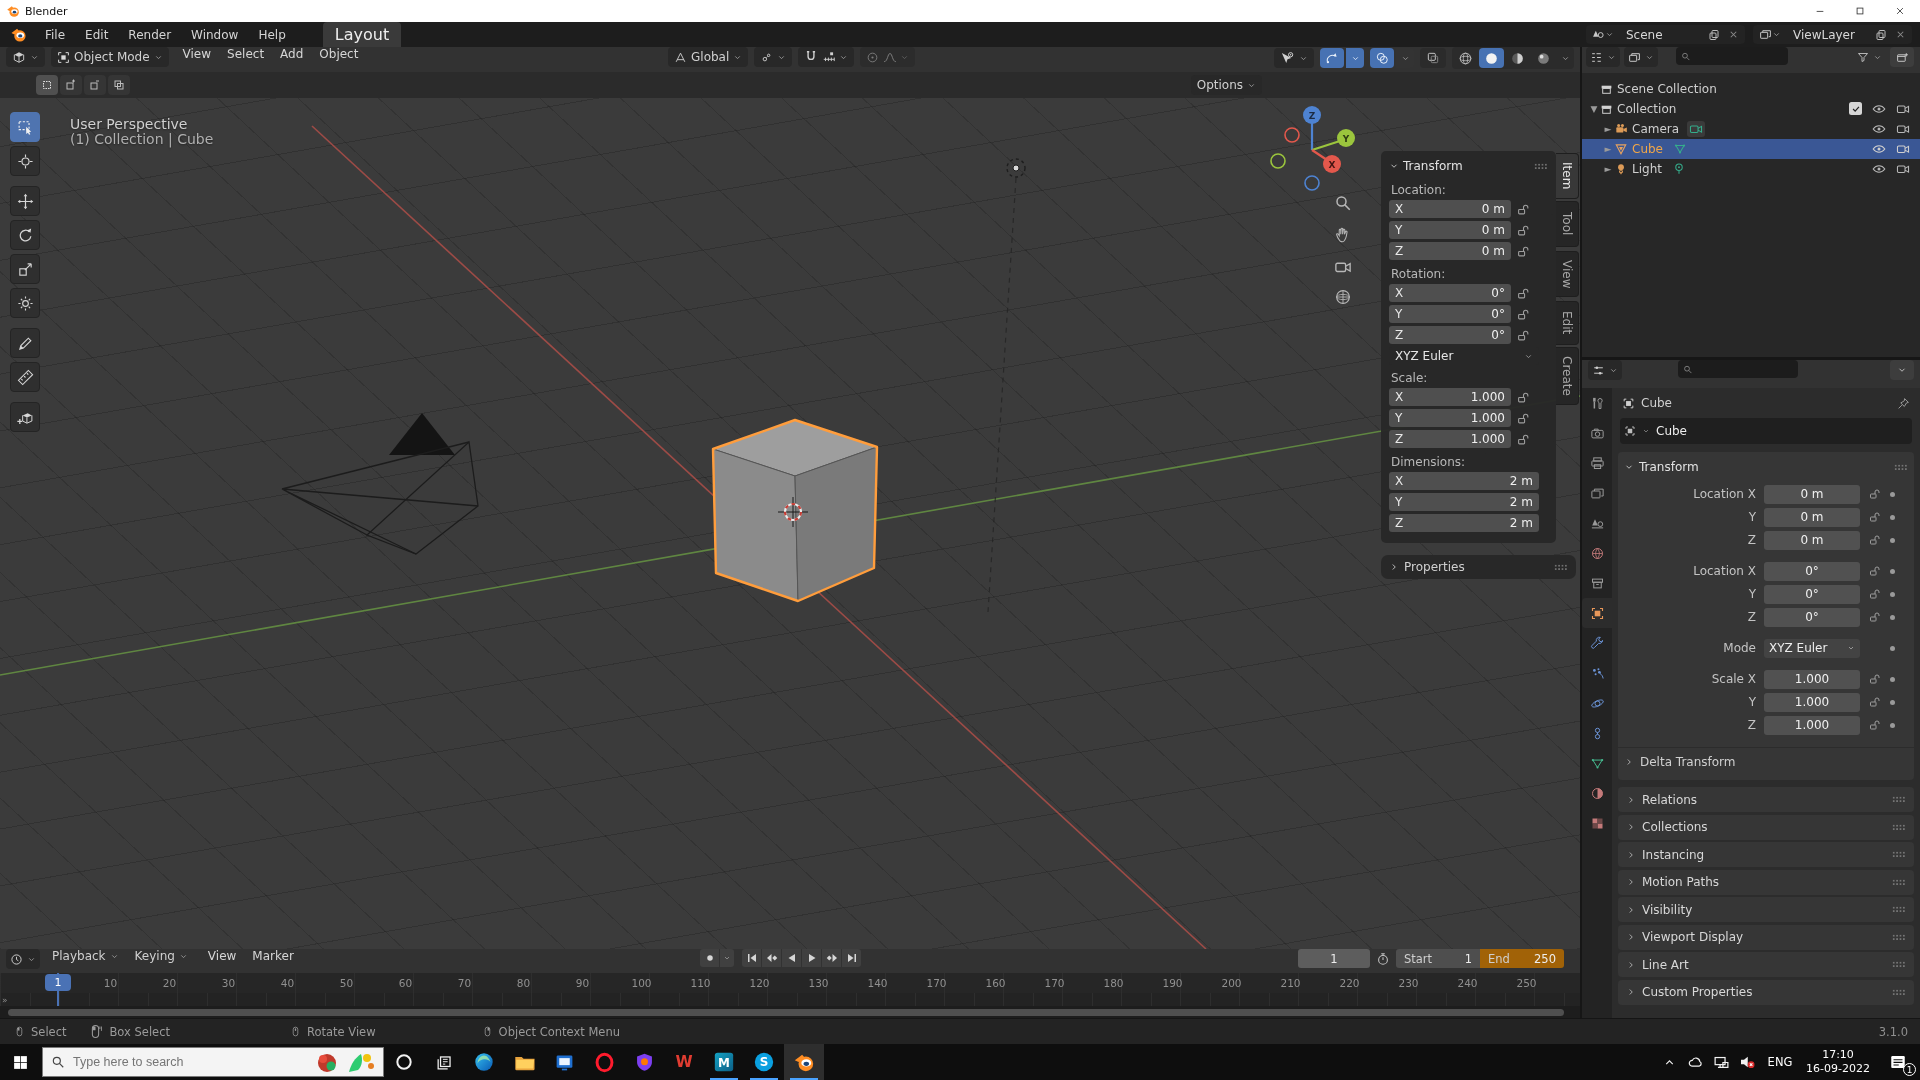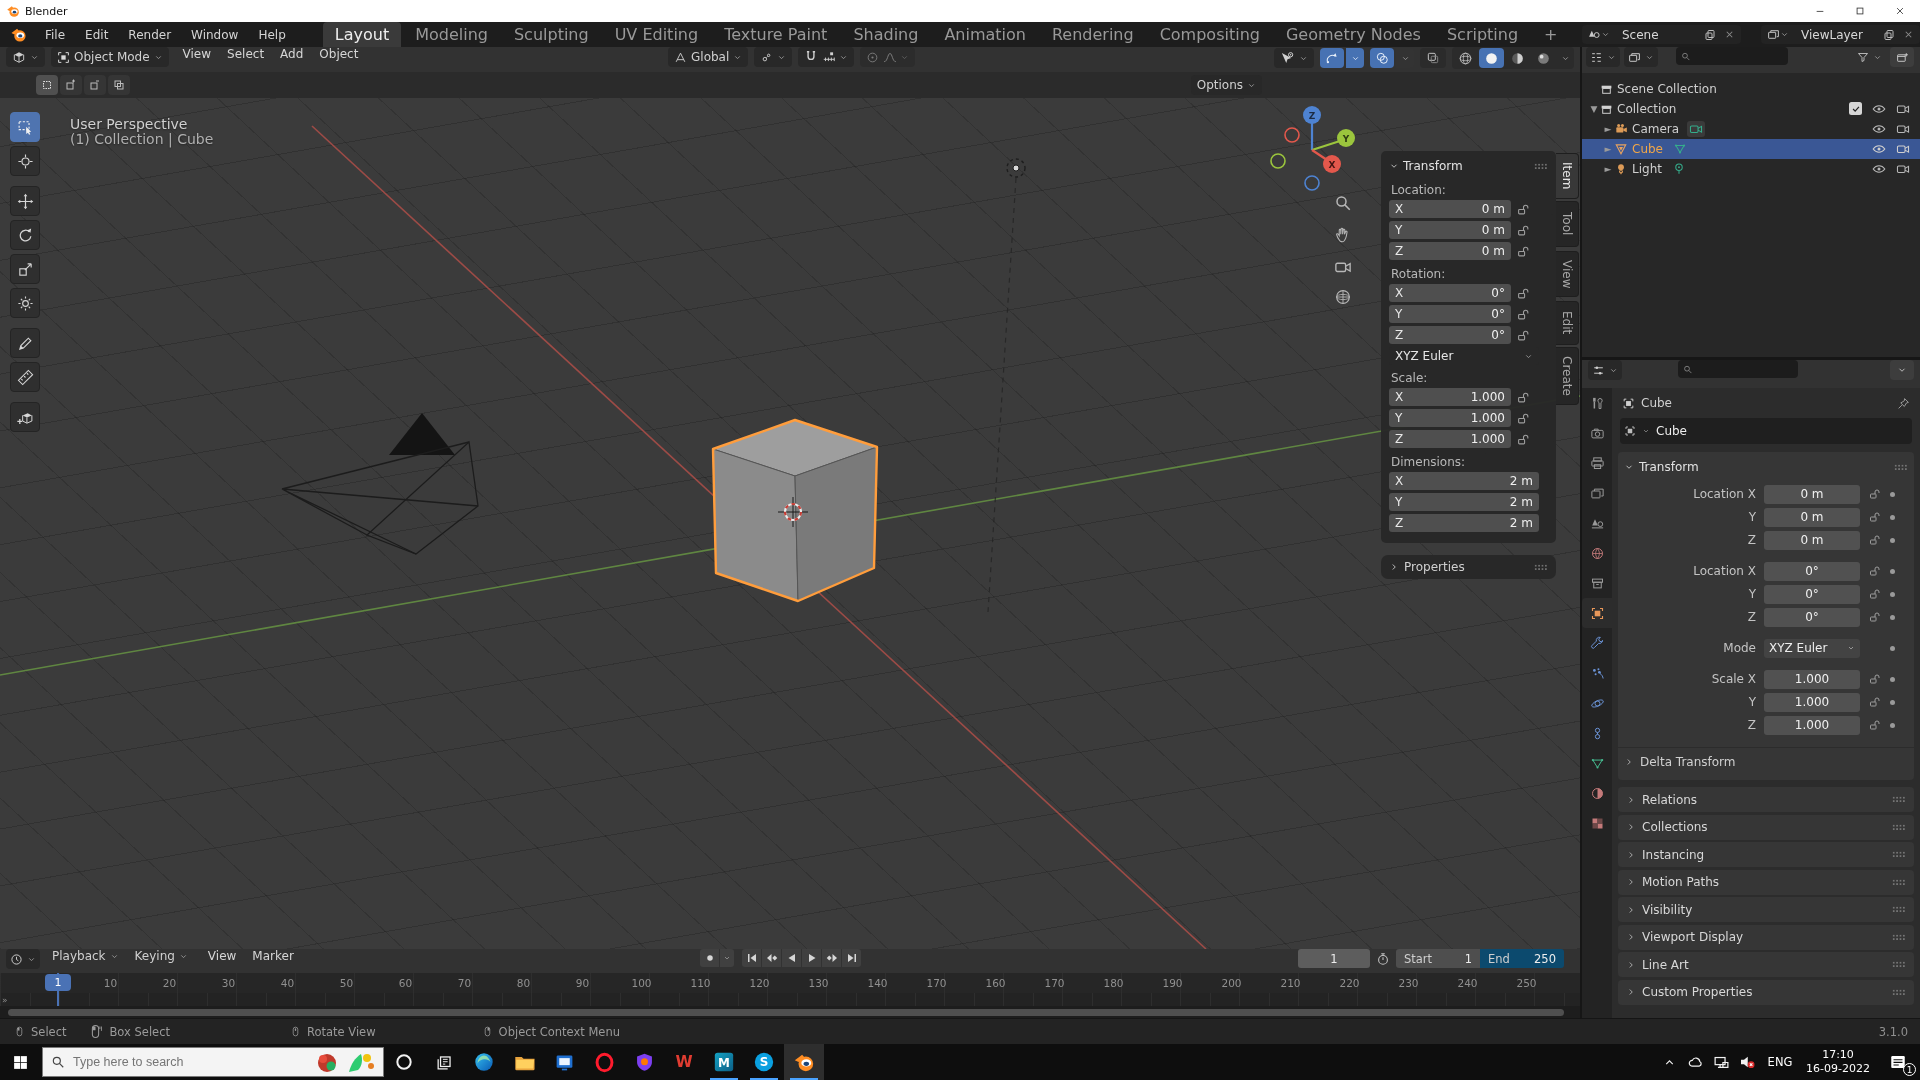--- a/index.html
+++ b/index.html
@@ -212,34 +212,21 @@
     </div>
     <div class="flex">
         <div class="menu-item">File</div>
         <div class="menu-item">Edit</div>
         <div class="menu-item">Render</div>
         <div class="menu-item">Window</div>
         <div class="menu-item">Help</div>
       </div>
     <div style="width:26px"></div>
     <div class="wtab active">Layout</div>
-    <div class="flex">
-        <div class="wtab">Modeling</div>
-        <div class="wtab">Sculpting</div>
-        <div class="wtab">UV Editing</div>
-        <div class="wtab">Texture Paint</div>
-        <div class="wtab">Shading</div>
-        <div class="wtab">Animation</div>
-        <div class="wtab">Rendering</div>
-        <div class="wtab">Compositing</div>
-        <div class="wtab">Geometry Nodes</div>
-        <div class="wtab">Scripting</div>
-        <div class="wtab">+</div>
-      </div>
-    <div style="margin-left:auto;display:flex;gap:20px;">
+    <div style="margin-left:auto;display:flex;gap:8px;padding-right:8px">
       <div class="idpill">
         <div class="seg">
           <svg class="ic" width="13" height="13" viewBox="0 0 24 24">
               <path d="M7 5l5 11H2z" fill="#c9c9c9"></path>
               <circle cx="16" cy="13" r="4.5" fill="none" stroke="#c9c9c9" stroke-width="1.8"></circle>
             </svg>
           <svg class="ic" width="9" height="9" viewBox="0 0 24 24" style="color:#999">
               <use href="#i-chevd"></use>
             </svg>
         </div>
@@ -722,21 +709,21 @@
             </div>
           </div>
           <div class="nrow">
             <div class="nfield wide">
               <span class="ax">Z</span>
               <span class="val">2 m</span>
             </div>
           </div>
         </div>
     </div>
-    <div class="abs" style="left:1381px;top:508px;width:175px;height:24px;background:rgba(40,40,40,.96);border-radius:7px;display:flex;align-items:center;padding:0 8px;gap:5px">
+    <div class="abs" style="left:1381px;top:508px;width:195px;height:24px;background:rgba(40,40,40,.96);border-radius:7px;display:flex;align-items:center;padding:0 8px;gap:5px">
       <svg class="ic" width="10" height="10" viewBox="0 0 24 24" style="color:#bbb">
           <use href="#i-chevr"></use>
         </svg>
       <span>Properties</span>
       <div class="grip"></div>
     </div>
 
     <div class="ntab abs active" style="top:106px;height:46px">Item</div>
     <div class="ntab abs" style="top:154px;height:46px">Tool</div>
     <div class="ntab abs" style="top:204px;height:46px">View</div>
@@ -1312,21 +1299,21 @@
         <div class="tfield" style="width:72px;background:#5d5d5d;justify-content:center">
             <span>1</span>
           </div>
         <svg class="ic" width="14" height="14" viewBox="0 0 24 24" style="color:#c4c4c4">
             <use href="#i-stopw"></use>
           </svg>
         <div class="tfield" style="width:84px;background:#4e4e4e;justify-content:space-between;padding:0 8px;border-radius:3px 0 0 3px">
             <span style="color:#cfcfcf">Start</span>
             <span>1</span>
           </div>
-        <div class="tfield" style="width:84px;background:#0c4a6e;justify-content:space-between;padding:0 8px;border-radius:0 3px 3px 0;margin-left:-6px">
+        <div class="tfield" style="width:84px;background:#a16207;justify-content:space-between;padding:0 8px;border-radius:0 3px 3px 0;margin-left:-6px">
             <span style="color:#cfcfcf">End</span>
             <span>250</span>
           </div>
       </div>
     </div>
 
     <div id="ruler">
       <div class="nums">
           <div>10</div>
           <div>20</div>

